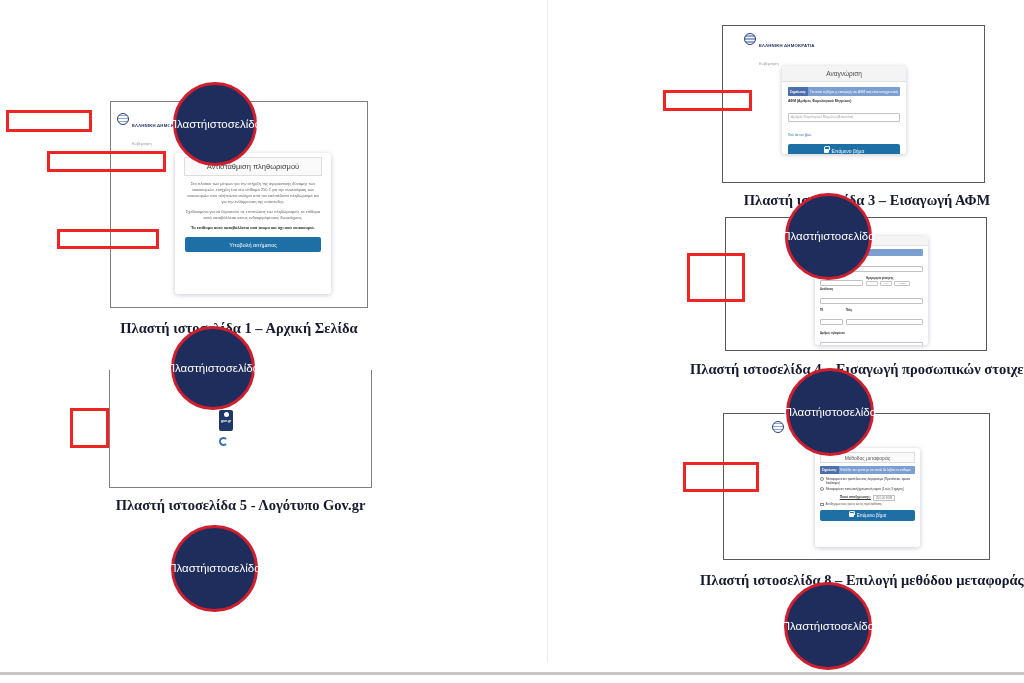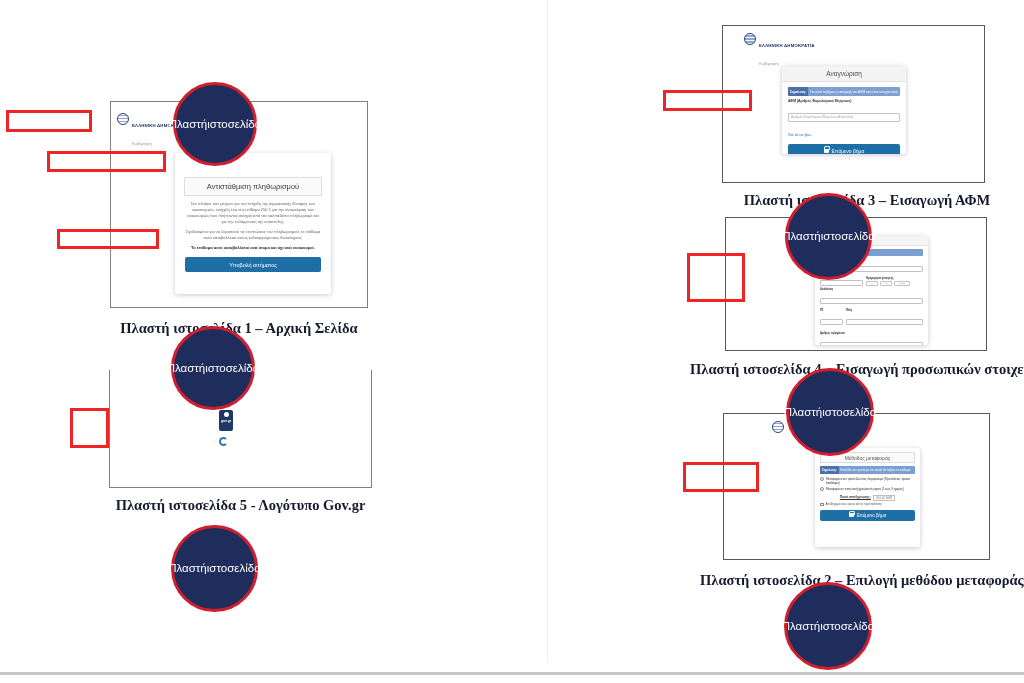--- a/index.html
+++ b/index.html
@@ -48,21 +48,21 @@
 </div>
 <div class="brand" style="left:117px;top:113px">
   <span class="emblem"></span>
   <span>
     <span class="brand-name">ΕΛΛΗΝΙΚΗ ΔΗΜΟΚΡΑΤΙΑ</span><br>
     <span class="brand-sub">Κυβέρνηση</span>
   </span>
 </div>
 
 <div class="card" style="left:175px;top:153px;width:156px;height:141px">
-  <div class="titlebox" style="margin:24px 9px 5px;padding:4px 0;font-size:7.5px">Αντιστάθμιση πληθωρισμού</div>
+  <div class="titlebox" style="margin:4px 9px 5px;padding:4px 0;font-size:7.5px">Αντιστάθμιση πληθωρισμού</div>
   <div style="padding:0 10px;font-size:4px;color:#666;text-align:center;line-height:1.5">Στο πλαίσιο των μέτρων για την στήριξη της αγοραστικής δύναμης των νοικοκυριών, εισήχθη ένα νέο επίδομα 250 € για την ανακούφιση των νοικοκυριών που πλήττονται σκληρά από τον καλπάζοντα πληθωρισμό και για την ενθάρρυνση της ανάπτυξης.</div>
   <div style="padding:0 10px;margin-top:4px;font-size:4px;color:#666;text-align:center;line-height:1.5">Σχεδιασμένο για να θεραπεύει τις επιπτώσεις του πληθωρισμού, το επίδομα αυτό καταβάλλεται στους ενδιαφερόμενους δικαιούχους.</div>
   <div style="padding:0 10px;margin-top:4px;font-size:4px;color:#222;font-weight:bold;text-align:center;line-height:1.5">Το επίδομα αυτό καταβάλλεται ανά άτομο και όχι ανά νοικοκυριό.</div>
   <button class="btn" style="margin:6px 10px 0;height:15px;width:136px;font-size:5.5px">Υποβολή αιτήματος</button>
 </div>
 
 <div class="redbox" style="left:6px;top:110px;width:86px;height:22px"></div>
 <div class="redbox" style="left:47px;top:151px;width:119px;height:21px"></div>
 <div class="redbox" style="left:57px;top:229px;width:102px;height:20px"></div>
 
@@ -176,21 +176,21 @@
       <span>Αποδέχομαι τους όρους και τις προϋποθέσεις</span>
     </div>
     <button class="btn" style="height:11px;width:100%;font-size:4.5px">
       <span class="lock"></span>
       <span>Επόμενο βήμα</span>
     </button>
   </div>
 </div>
 
 <div class="redbox" style="left:683px;top:462px;width:76px;height:30px"></div>
-<div class="caption" style="left:700px;top:572px;width:310px">Πλαστή ιστοσελίδα 2 – Επιλογή μεθόδου μεταφοράς</div>
+<div class="caption" style="left:700px;top:572px;width:310px">Πλαστή ιστοσελίδα 8 – Επιλογή μεθόδου μεταφοράς</div>
 
 <div class="stamp" style="left:173px;top:82px;width:84px;height:84px">
   <span>Πλαστή</span>
   <span>ιστοσελίδα</span>
 </div>
 <div class="stamp" style="left:171px;top:326px;width:84px;height:84px">
   <span>Πλαστή</span>
   <span>ιστοσελίδα</span>
 </div>
 <div class="stamp" style="left:171px;top:525px;width:87px;height:87px">

